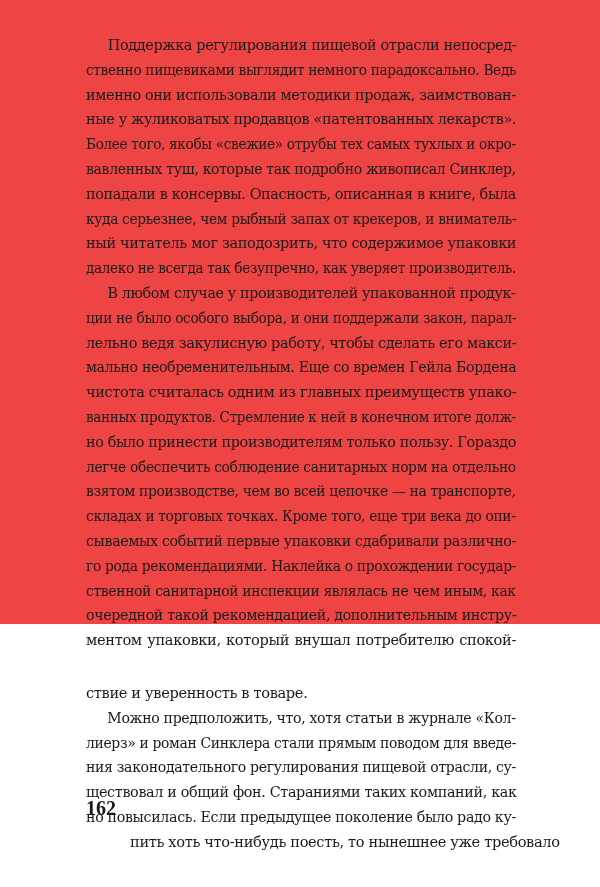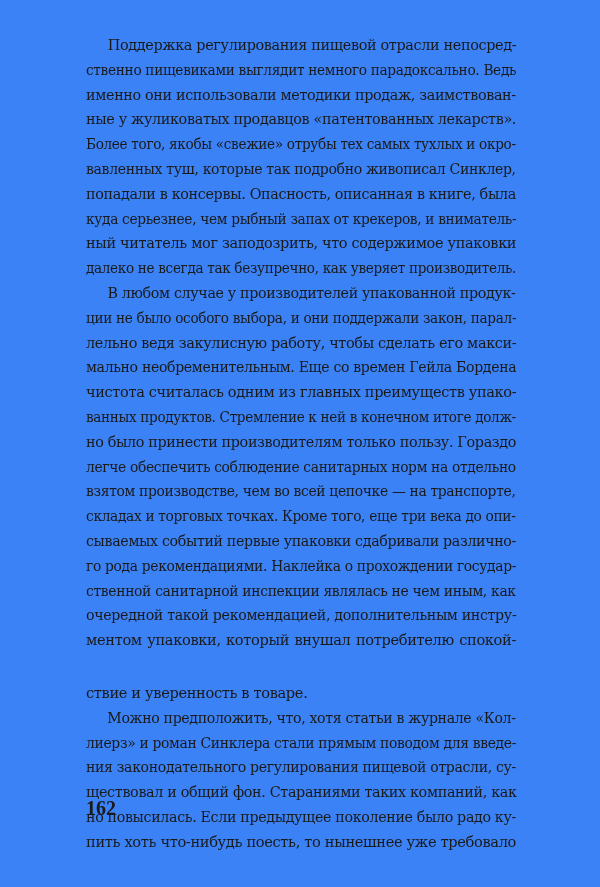--- a/index.html
+++ b/index.html
@@ -1,19 +1,19 @@
 <!DOCTYPE html>
 <html><head>
   <meta charset="utf-8">
   <style>
     html, body { margin: 0; padding: 0; background: #ffffff; }
     body { width: 600px; height: 887px; position: relative; overflow: hidden; }
     .page {
-      position: absolute; left: 0; top: 0; width: 600px; height: 887px;
-      background: #3b82f6;
+      position: absolute; left: 0; top: 0; width: 600px; height: 624px;
+      background: #ef4444;
     }
     .text-block {
       position: absolute; left: 86px; top: 33px; width: 430px;
       font-family: "DejaVu Serif", "Liberation Serif", serif;
       color: #1a1a1a;
     }
     .line {
       display: block;
       height: 24.8px;
       line-height: 24.8px;
@@ -68,17 +68,17 @@
       <span class="line" style="display: block;">ментом упаковки, который внушал потребителю спокой-</span>
       <span class="line last">ствие и уверенность в товаре.</span>
     </div>
 
     <div>
       <span class="line indent" style="display: block; transform-origin: left center; transform: scaleX(0.967);">Можно предположить, что, хотя статьи в журнале «Кол-</span>
       <span class="line" style="display: block; transform-origin: left center; transform: scaleX(0.953);">лиерз» и роман Синклера стали прямым поводом для введе-</span>
       <span class="line" style="display: block; transform-origin: left center; transform: scaleX(0.964);">ния законодательного регулирования пищевой отрасли, су-</span>
       <span class="line" style="display: block; transform-origin: left center; transform: scaleX(0.982);">ществовал и общий фон. Стараниями таких компаний, как</span>
       <span class="line" style="display: block; transform-origin: left center; transform: scaleX(0.975);">но повысилась. Если предыдущее поколение было радо ку-</span>
-      <span class="line" style="display: block;">пить хоть что-нибудь поесть, то нынешнее уже требовало</span>
+      <span class="line" style="display: block; margin-left: 44px;">пить хоть что-нибудь поесть, то нынешнее уже требовало</span>
     </div>
   </div>
   <div class="page-number">162</div>
 </div>
 
 </body></html>

